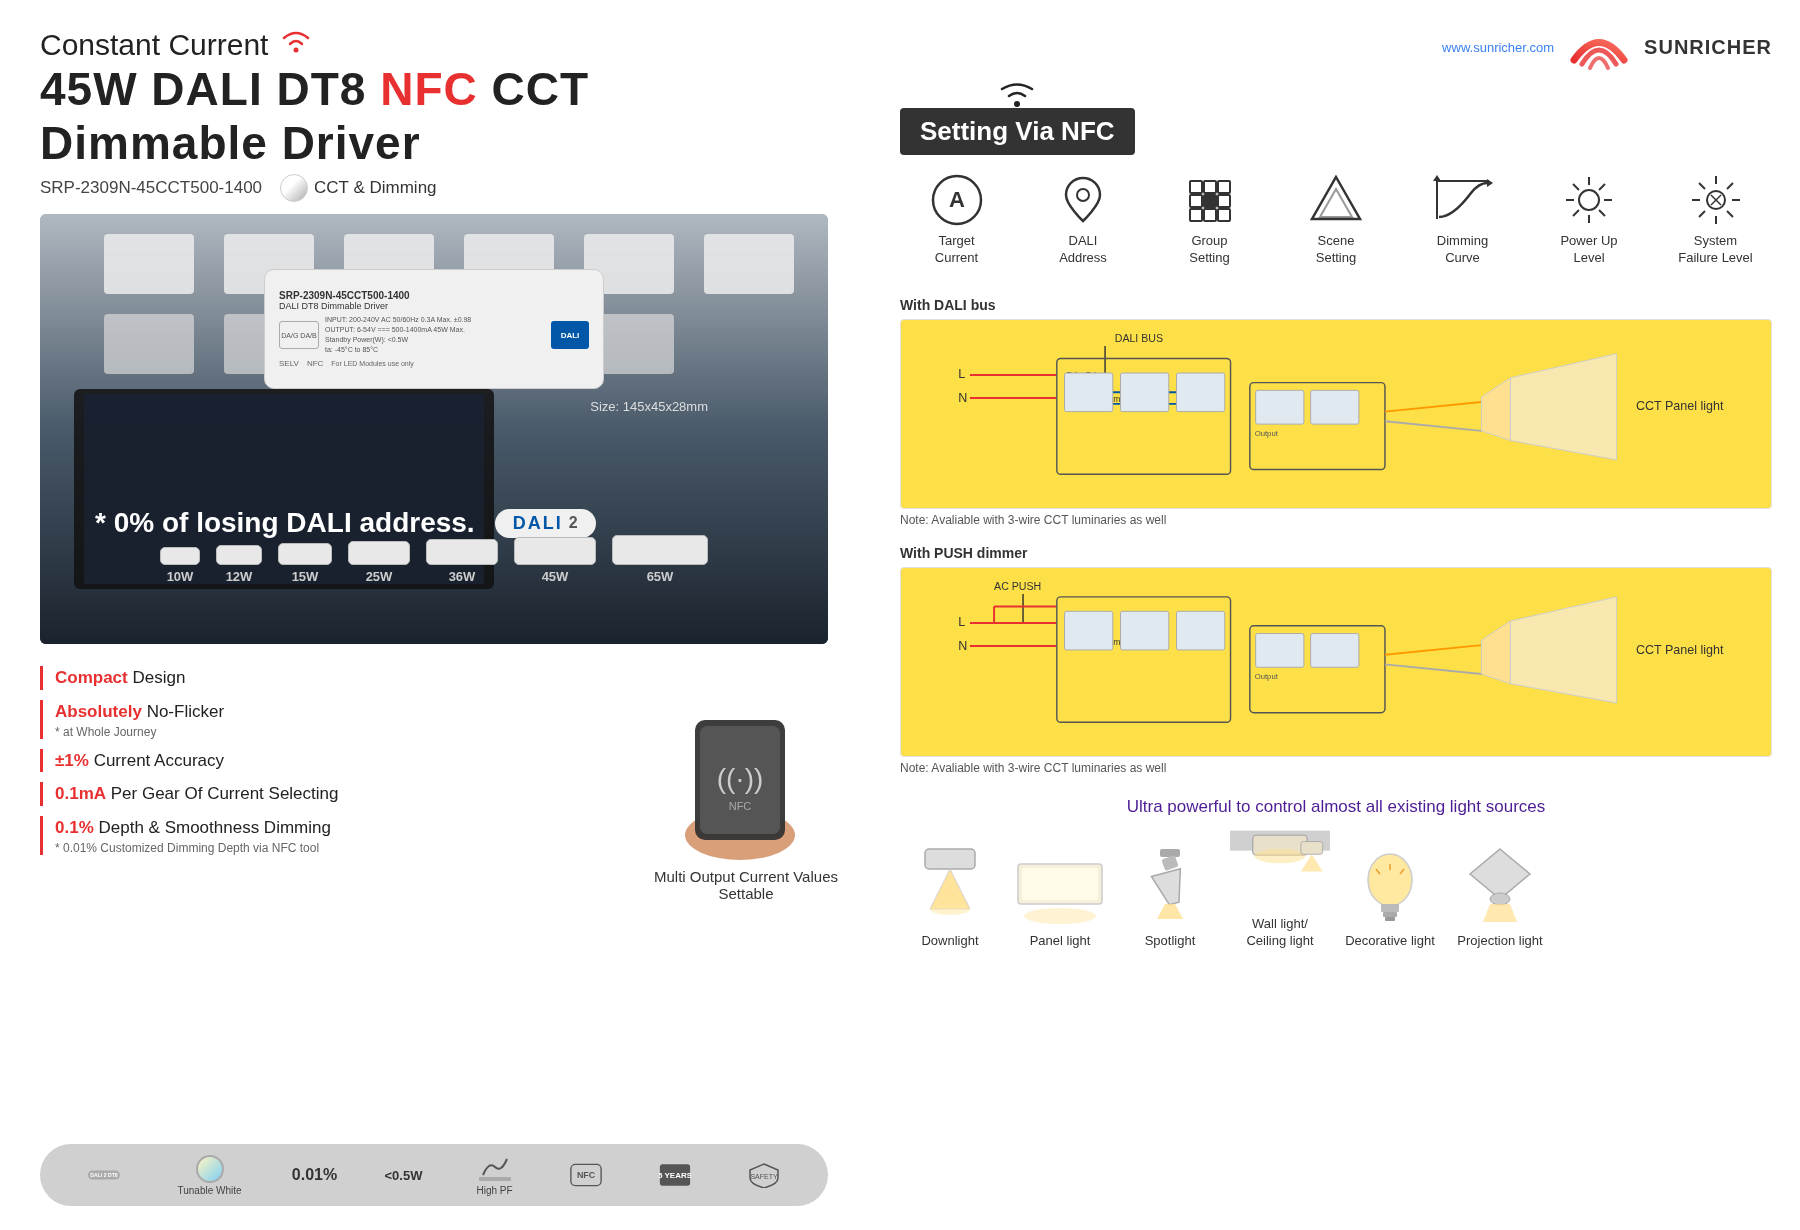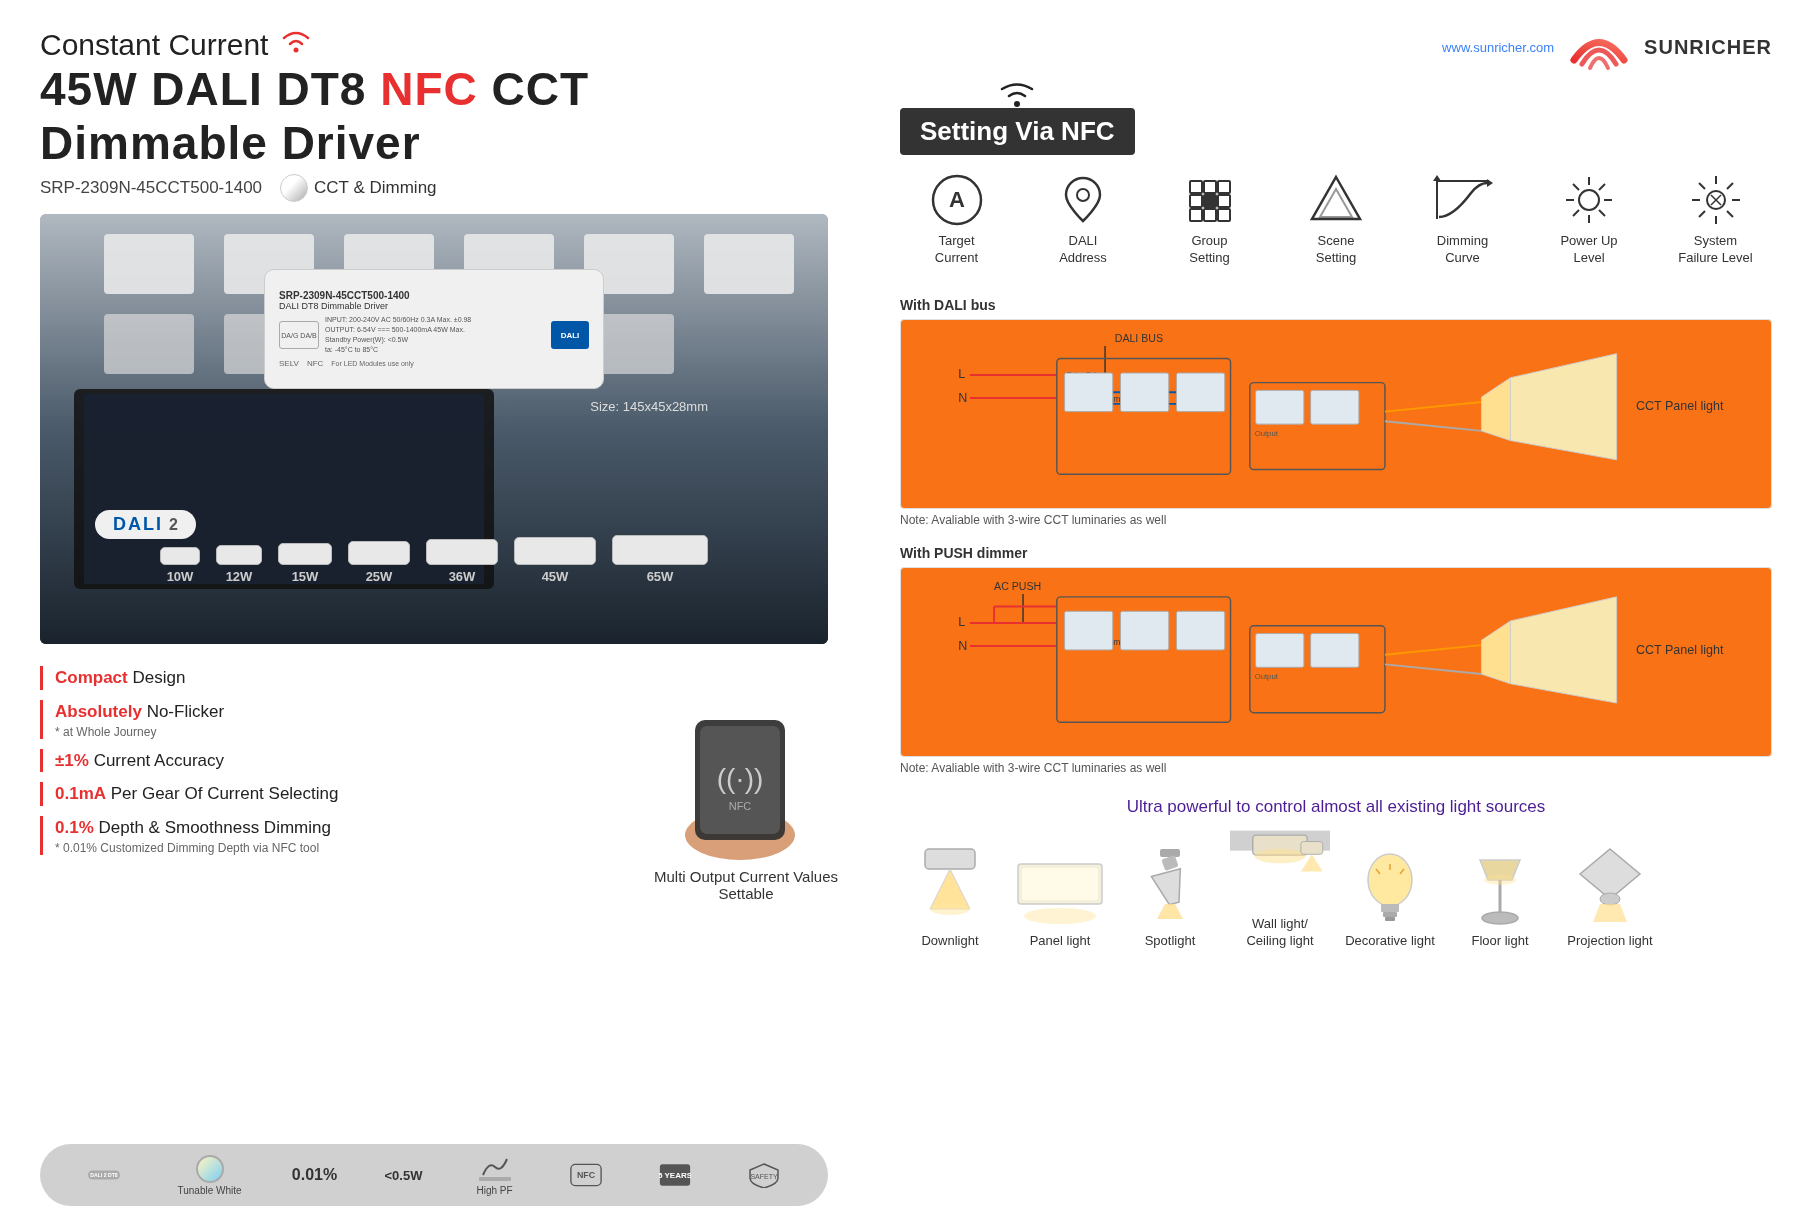--- a/index.html
+++ b/index.html
@@ -257,21 +257,21 @@
     }
     .wiring-title {
       font-size: 14px;
       font-weight: 700;
       color: #333;
       margin-bottom: 6px;
     }
     .wiring-diagram {
       width: 100%;
       height: 190px;
-      background: #f97316;
+      background: #fde047;
       border: 1px solid #e0e0e0;
       border-radius: 4px;
       position: relative;
       overflow: hidden;
       padding-left: 40px;
     }
     .wiring-note {
       font-size: 12px;
       color: #555;
       margin-top: 4px;
@@ -393,20 +393,21 @@
           <span>SELV</span>
           <span>NFC</span>
           <span style="font-size:7px;">For LED Modules use only</span>
         </div>
       </div>
     </div>
 
     <div class="size-label">Size: 145x45x28mm</div>
 
     <div style="position:absolute;bottom:105px;left:55px;right:0;display:flex;align-items:center;gap:20px;">
+      <span style="color:#fff;font-size:28px;font-weight:700;white-space:nowrap;">* 0% of losing DALI address.</span>
       <div style="background:#f0f0f0;border-radius:24px;padding:4px 18px;display:flex;align-items:center;gap:6px;">
         <span style="font-size:18px;font-weight:900;color:#0057a8;letter-spacing:2px;">DALI</span>
         <span style="font-size:16px;font-weight:700;color:#555;">2</span>
       </div>
     </div>
 
     <div class="small-devices">
       <div class="small-dev">
         <div class="small-dev-box" style="width:40px;height:18px;"></div>
         <span class="small-dev-label">10W</span>
@@ -854,35 +855,20 @@
             <rect x="40" y="75" width="10" height="4" rx="1" fill="#999"></rect>
 
             <line x1="45" y1="28" x2="45" y2="22" stroke="#e8a030" stroke-width="1.5"></line>
             <line x1="35" y1="32" x2="31" y2="27" stroke="#e8a030" stroke-width="1.5"></line>
             <line x1="55" y1="32" x2="59" y2="27" stroke="#e8a030" stroke-width="1.5"></line>
           </svg>
         </div>
         <span class="light-src-label">Decorative light</span>
       </div>
 
-      <div class="light-src-item">
-        <div class="light-src-icon">
-          <svg width="80" height="85" viewBox="0 0 80 85">
-
-            <polygon points="20,18 60,18 52,38 28,38" fill="#e8d8a0" stroke="#ccc" stroke-width="1.5"></polygon>
-
-            <line x1="40" y1="38" x2="40" y2="75" stroke="#aaa" stroke-width="3"></line>
-
-            <ellipse cx="40" cy="76" rx="18" ry="6" fill="#bbb" stroke="#aaa" stroke-width="1.5"></ellipse>
-
-            <ellipse cx="40" cy="38" rx="16" ry="5" fill="#ffe090" opacity="0.4"></ellipse>
-          </svg>
-        </div>
-        <span class="light-src-label">Floor light</span>
-      </div>
 
       <div class="light-src-item">
         <div class="light-src-icon">
           <svg width="90" height="80" viewBox="0 0 90 80">
 
             <polygon points="45,5 75,30 45,55 15,30" fill="#ddd" stroke="#aaa" stroke-width="1.5"></polygon>
 
             <ellipse cx="45" cy="55" rx="10" ry="6" fill="#ccc" stroke="#aaa" stroke-width="1"></ellipse>
 
             <polygon points="35,60 55,60 62,78 28,78" fill="#ffe090" opacity="0.7"></polygon>

